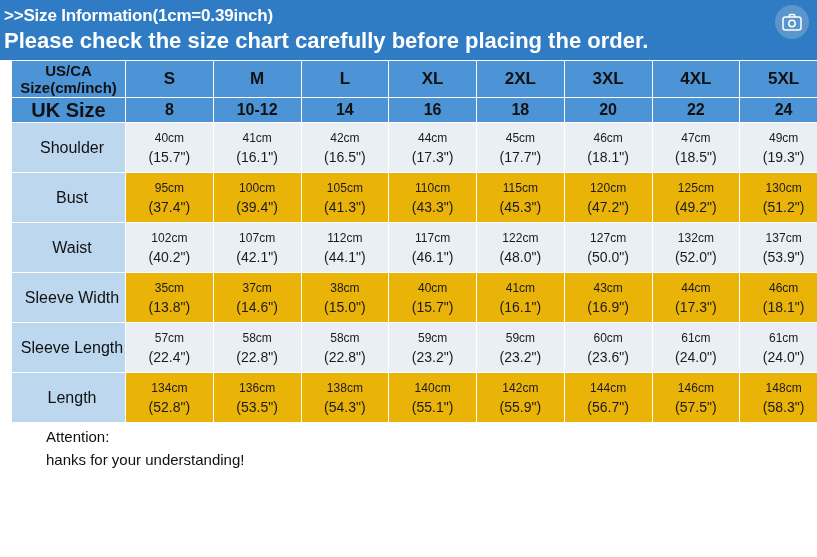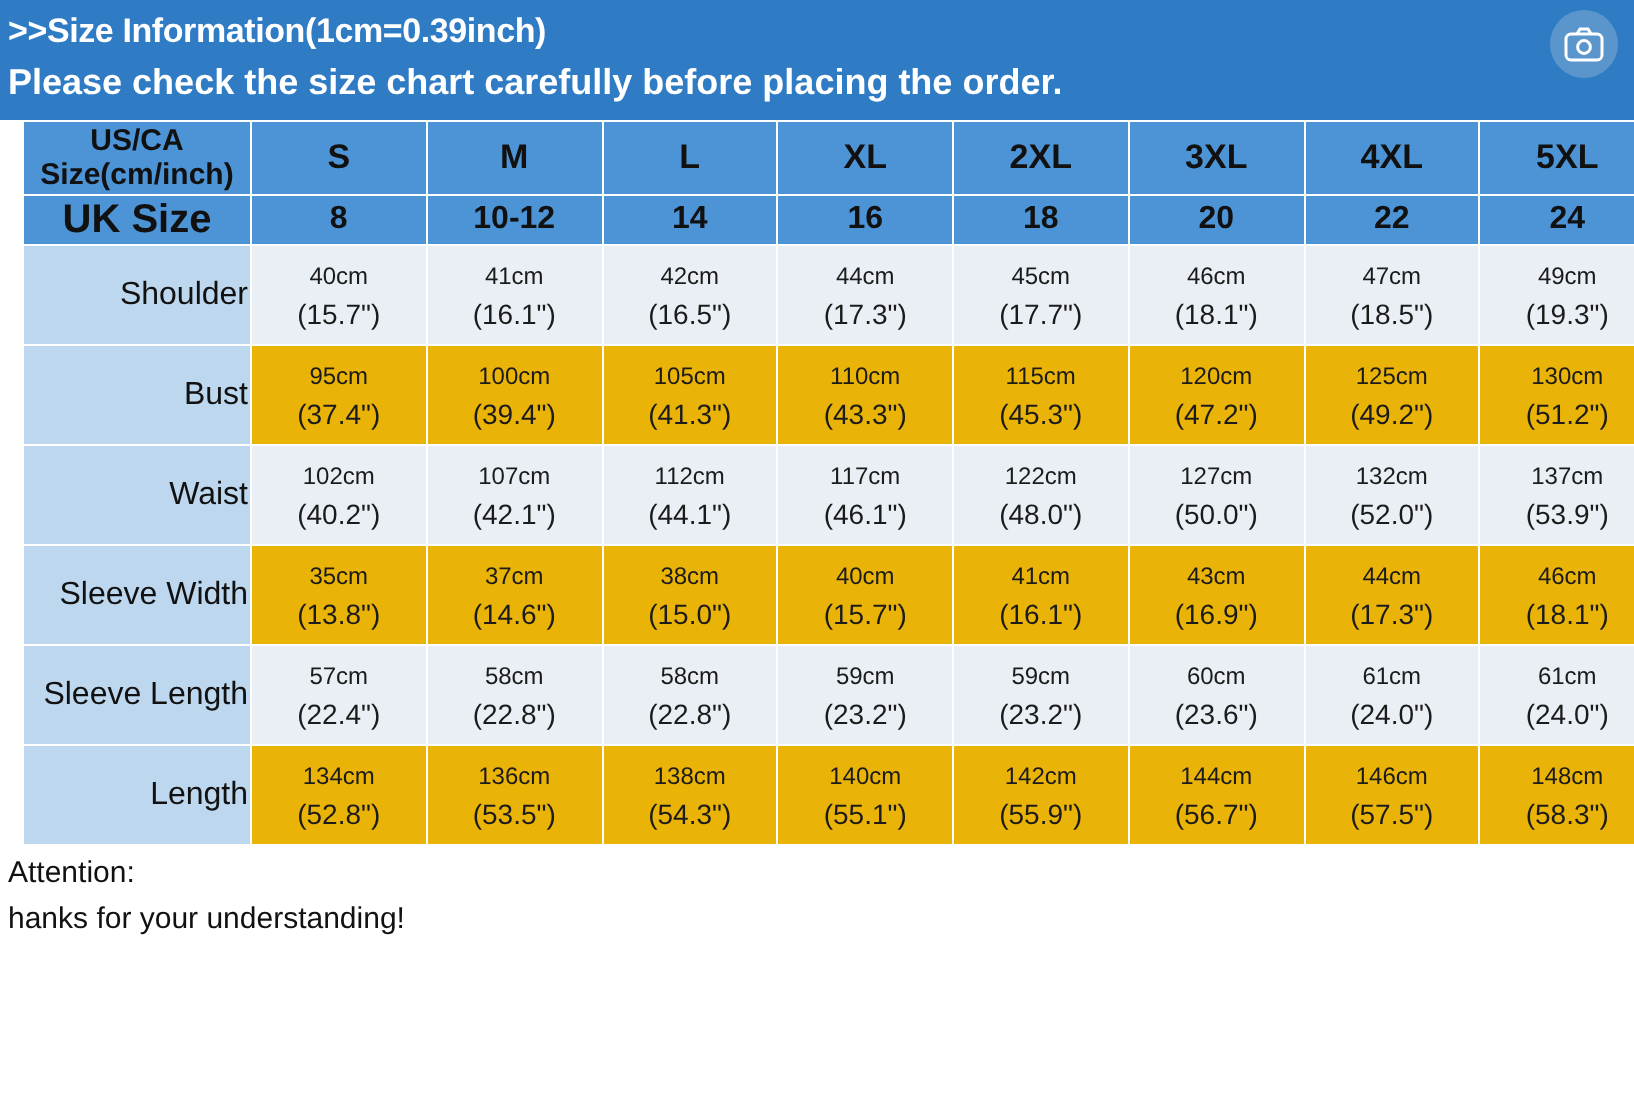--- a/index.html
+++ b/index.html
@@ -25,21 +25,21 @@
     padding: 4px 8px 6px 4px;
   }
   .header .line1 {
     font-size: 17px;
     font-weight: bold;
     letter-spacing: -0.2px;
     line-height: 24px;
     white-space: nowrap;
   }
   .header .line2 {
-    font-size: 18px;
+    font-size: 22px;
     font-weight: bold;
     line-height: 26px;
     white-space: nowrap;
   }
   .cam-badge {
     position: absolute;
     top: 5px;
     right: 8px;
     width: 34px;
     height: 34px;
@@ -84,21 +84,21 @@
     font-size: 20px;
   }
   
   tr.meas td {
     background: #e9eff5;
     height: 47px;
     line-height: 19px;
   }
   tr.meas td.rowhead {
     background: #bdd7ef;
-    text-align: right;
+    text-align: center;
     padding-left: 8px;
     font-size: 16px;
     color: #111111;
   }
   tr.meas.alt td {
     background: #eab308;
   }
   tr.meas.alt td.rowhead {
     background: #bdd7ef;
   }
@@ -112,20 +112,21 @@
   }
   col.c0 { width: 114px; }
   .footer {
     padding: 2px 6px 0 4px;
     font-size: 15px;
     color: #111111;
     line-height: 23px;
   }
   .footer div {
     white-space: nowrap;
+    margin-left: 42px;
   }
 </style>
 </head>
 <body>
 
 <div class="page">
 
   <div class="header">
     <div class="line1">&gt;&gt;Size Information(1cm=0.39inch)</div>
     <div class="line2">Please check the size chart carefully before placing the order.</div>

